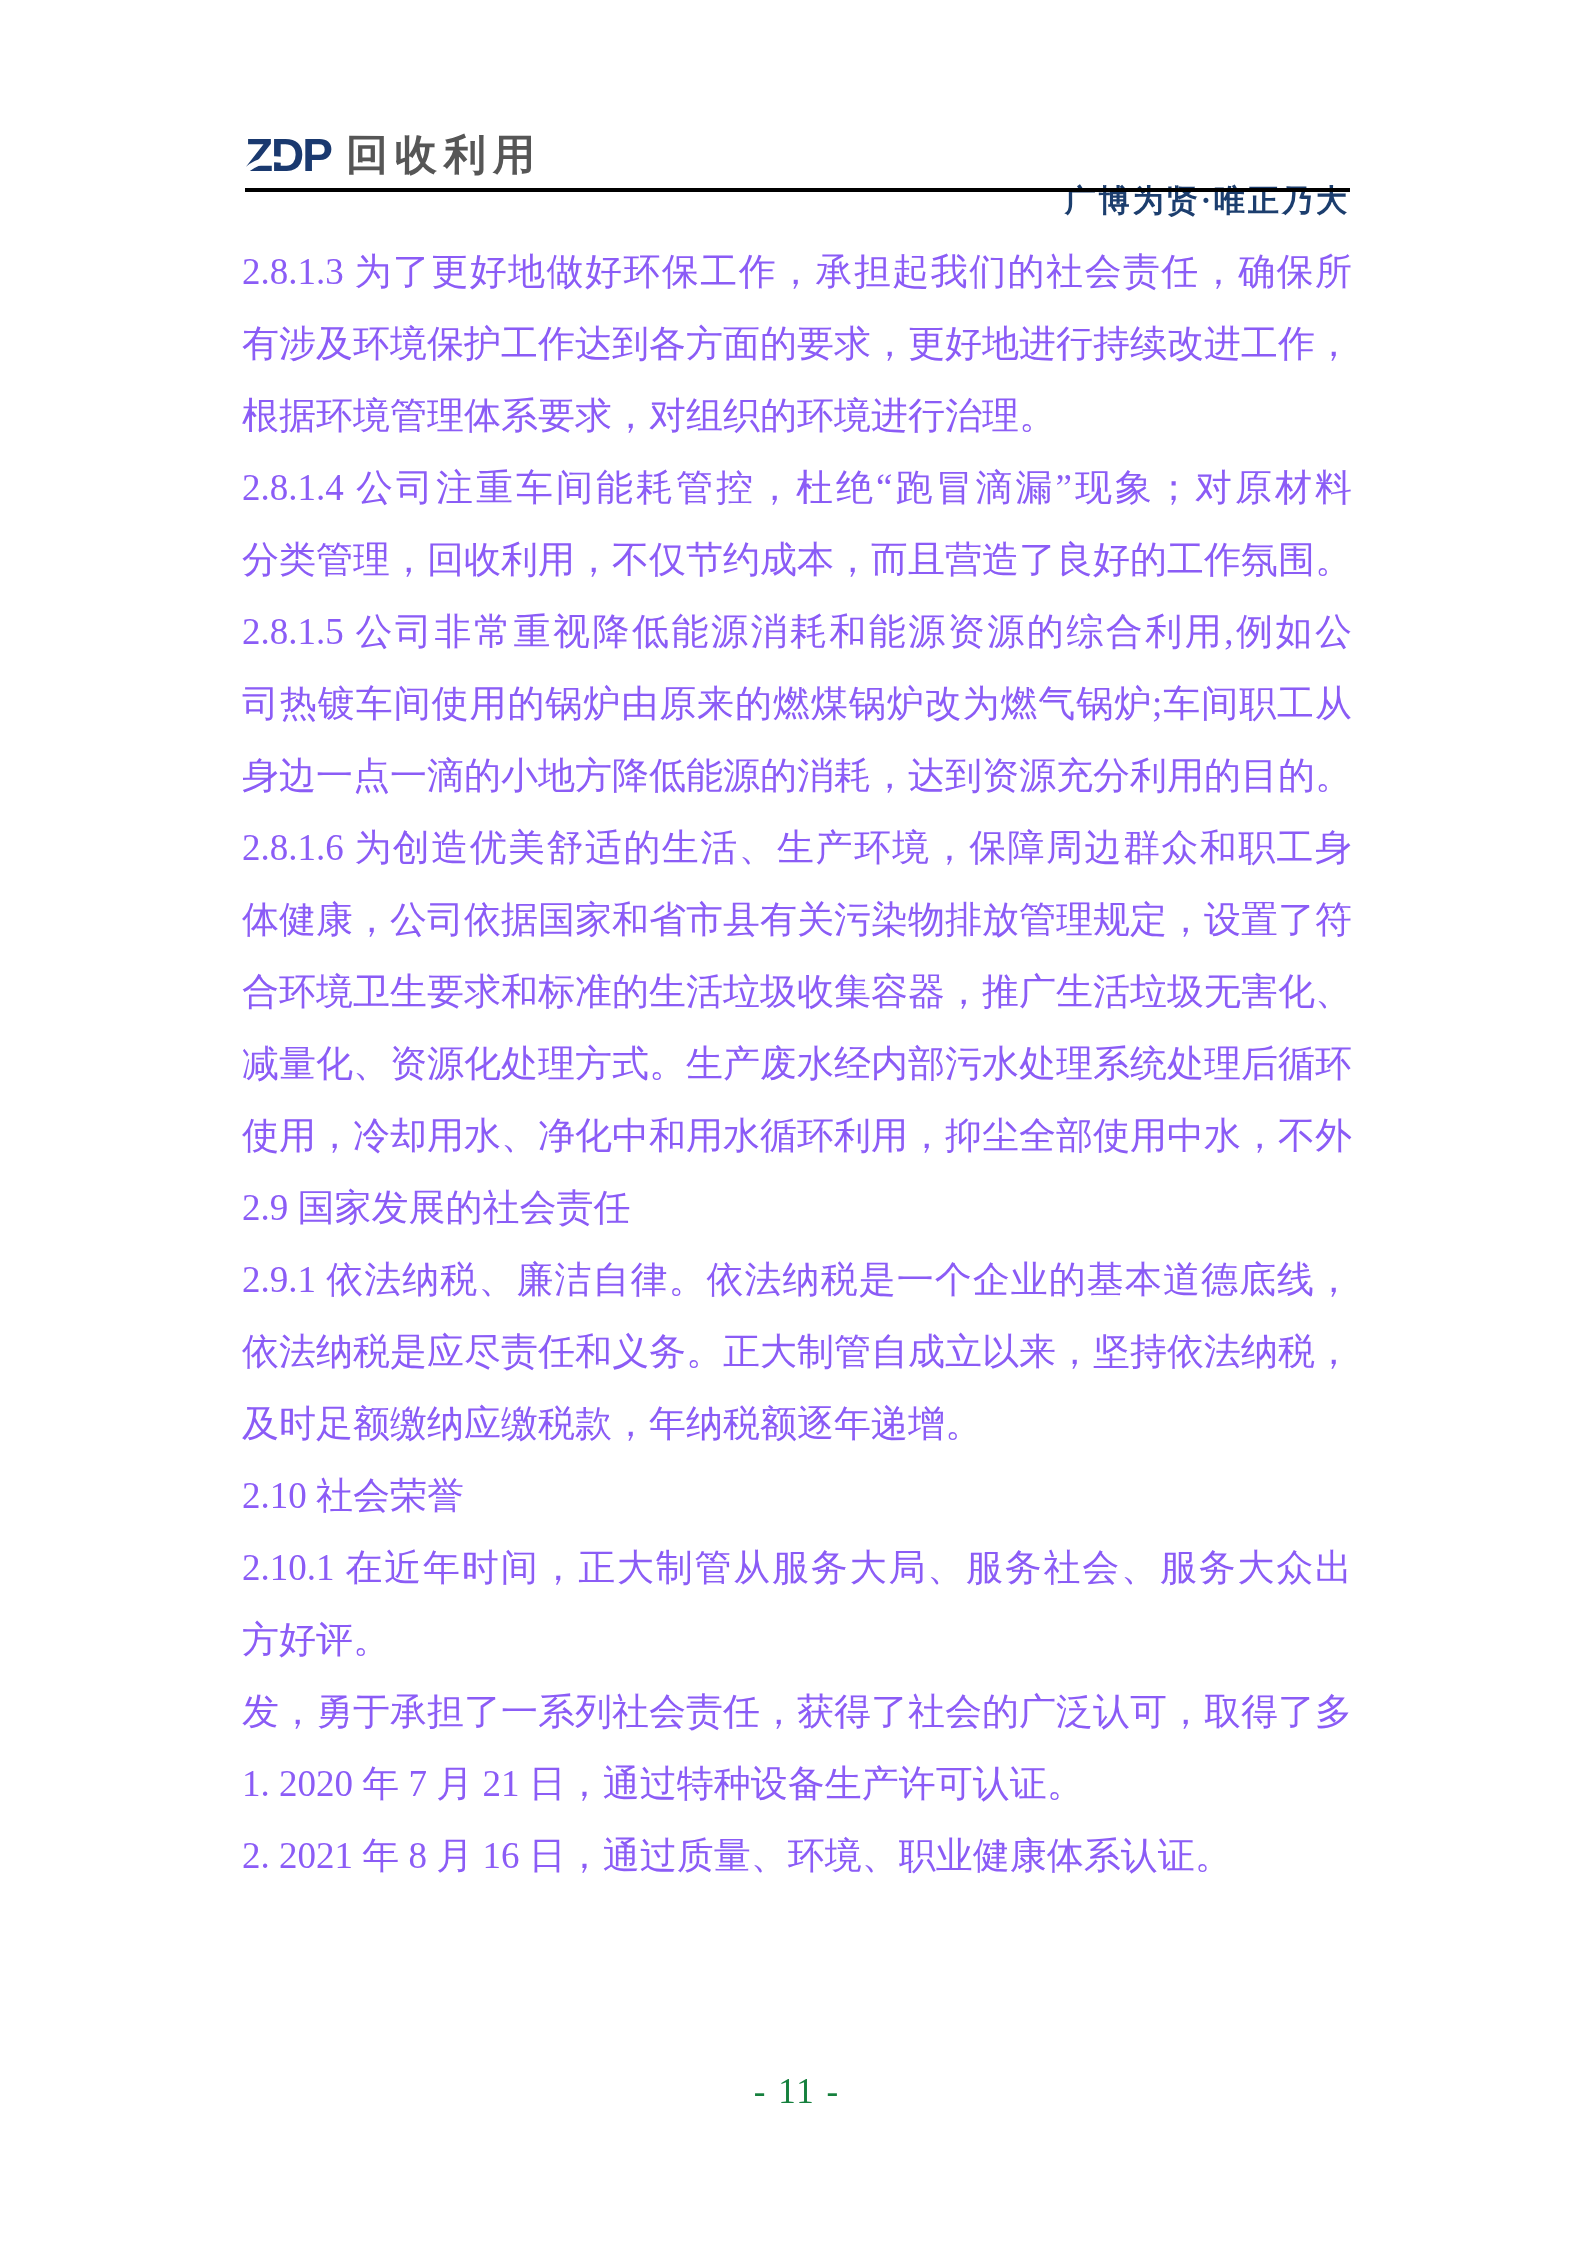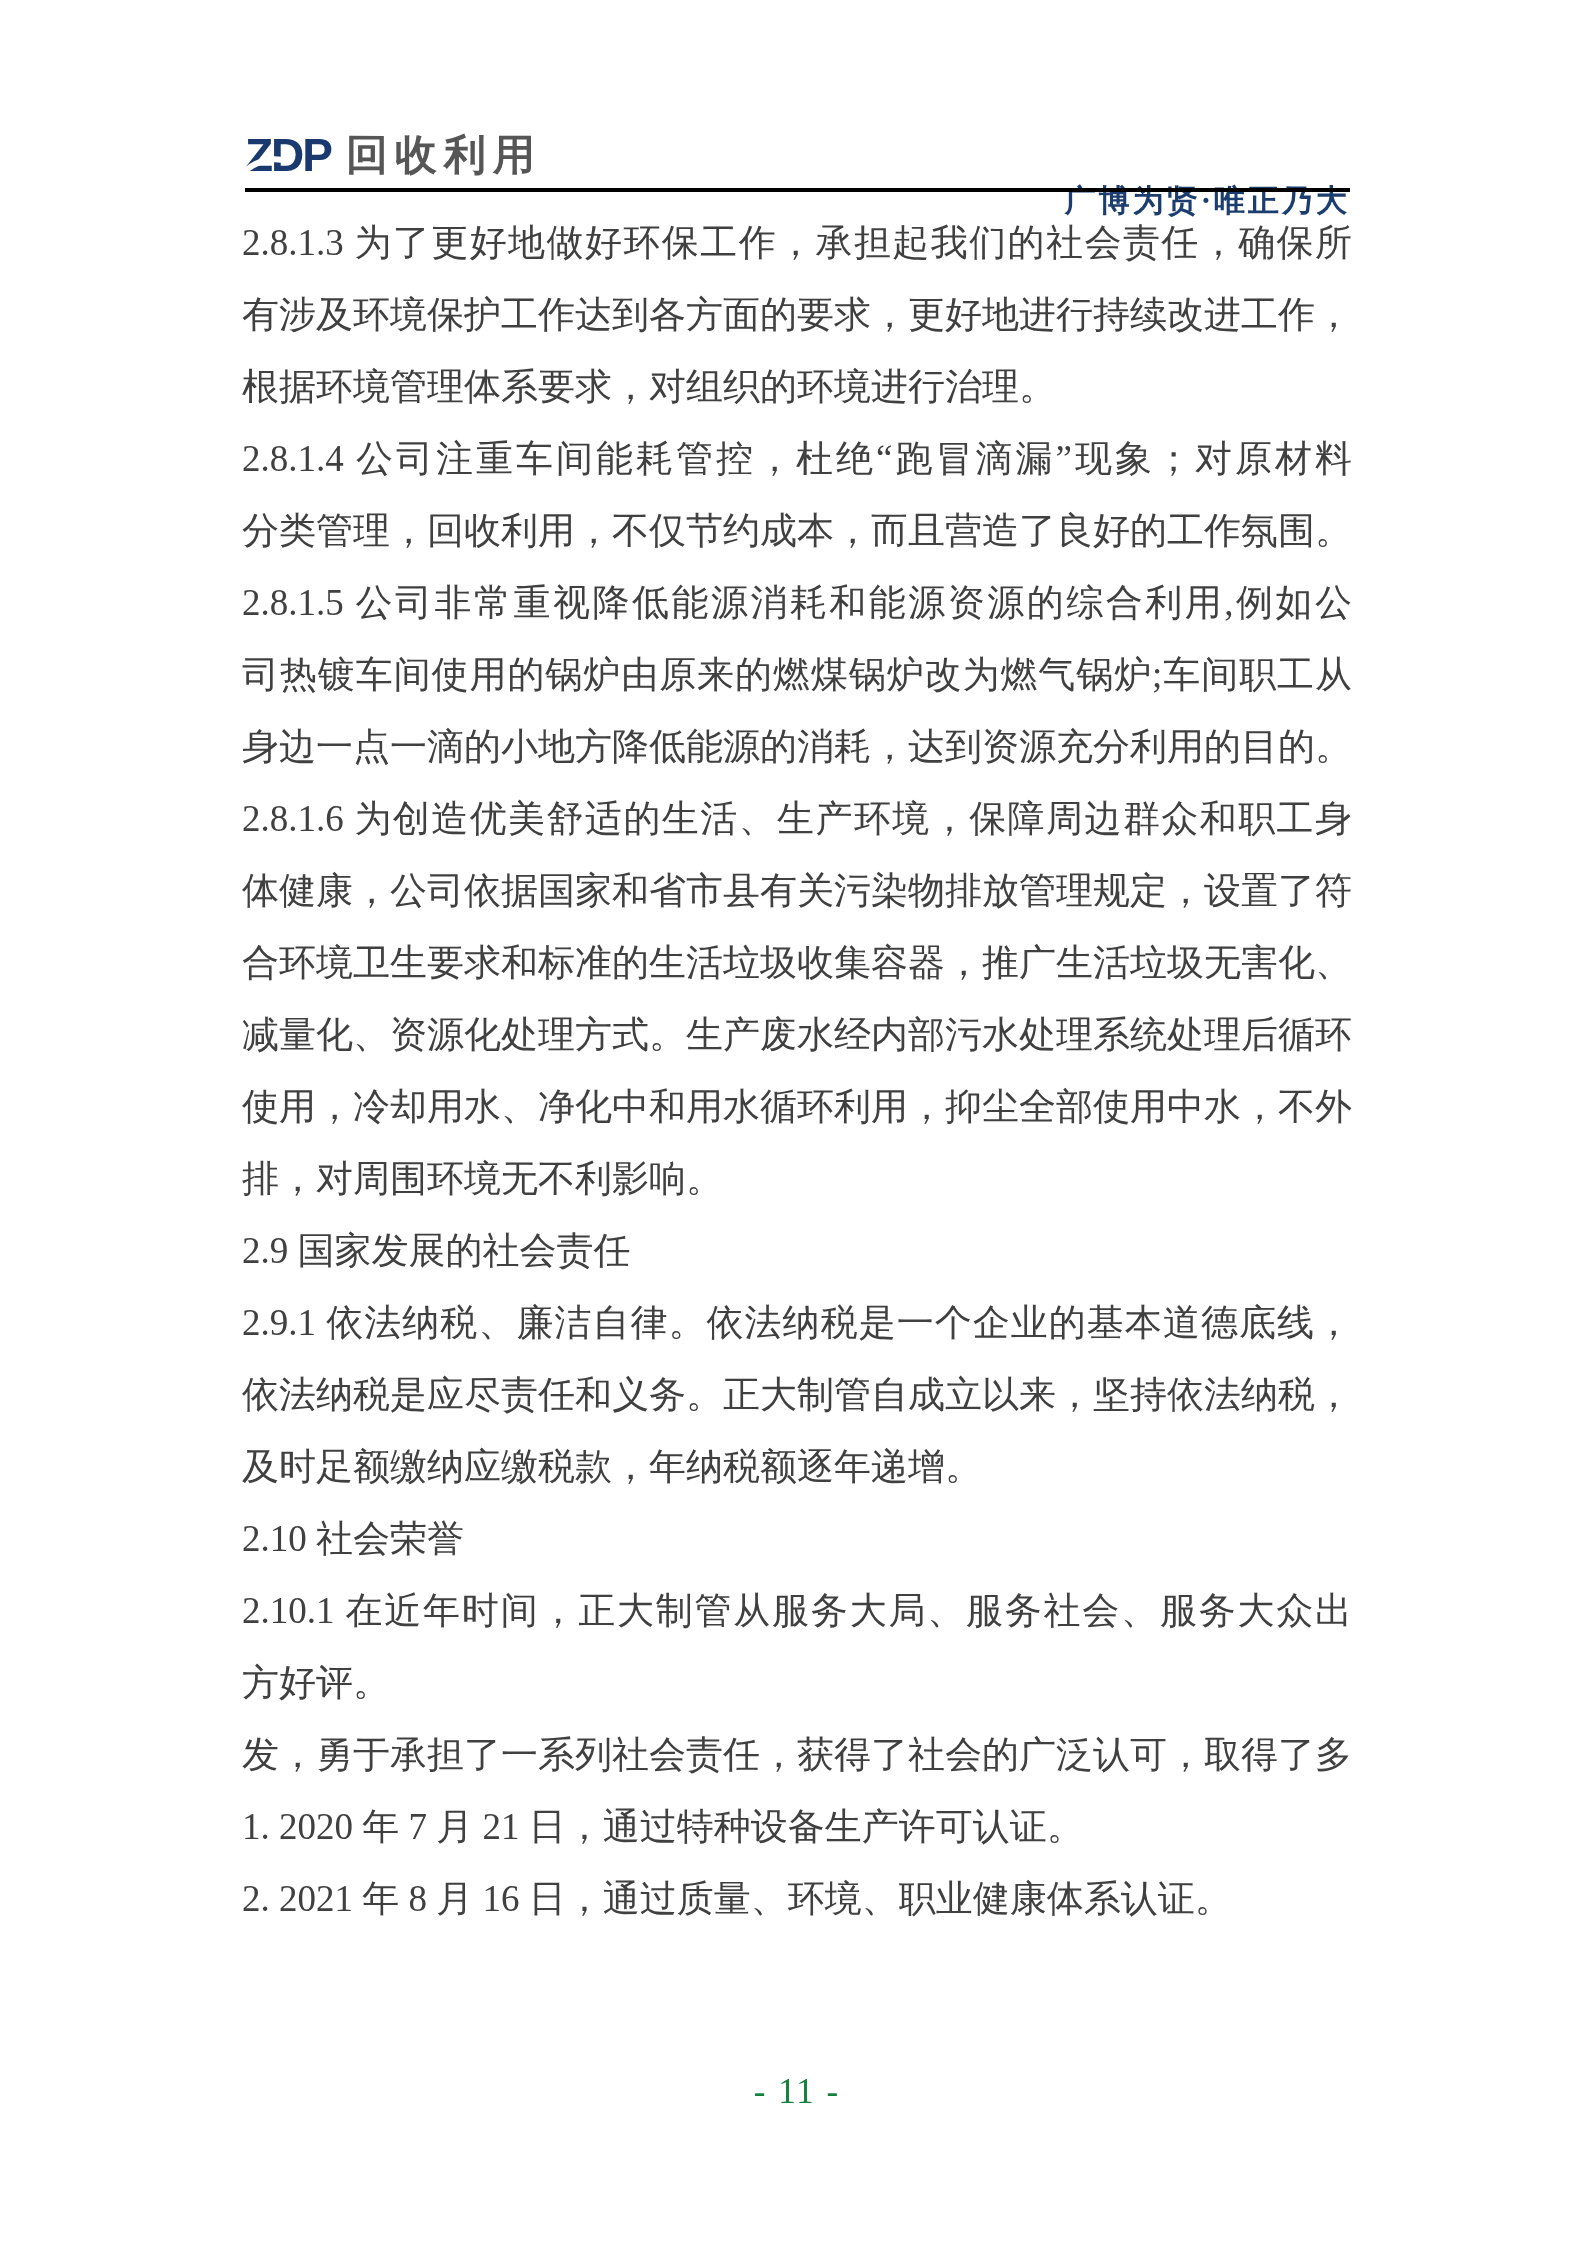--- a/index.html
+++ b/index.html
@@ -68,24 +68,24 @@
     top: 188px;
     width: 1105px;
     height: 4px;
     background: #000000;
   }
 
   
   .body-text {
     position: absolute;
     left: 242px;
-    top: 207px;
+    top: 236px;
     width: 1110px;
     font-size: 37px;
-    color: #404040;
+    color: #8b5cf6;
   }
   .line {
     height: 72px;
     line-height: 72px;
     white-space: normal;
   }
   .line.justify {
     text-align: justify;
     text-align-last: justify;
   }
@@ -128,21 +128,20 @@
       <div class="line justify">2.8.1.4 公司注重车间能耗管控，杜绝“跑冒滴漏”现象；对原材料</div>
       <div class="line justify">分类管理，回收利用，不仅节约成本，而且营造了良好的工作氛围。</div>
       <div class="line justify">2.8.1.5 公司非常重视降低能源消耗和能源资源的综合利用,例如公</div>
       <div class="line justify">司热镀车间使用的锅炉由原来的燃煤锅炉改为燃气锅炉;车间职工从</div>
       <div class="line justify">身边一点一滴的小地方降低能源的消耗，达到资源充分利用的目的。</div>
       <div class="line justify">2.8.1.6 为创造优美舒适的生活、生产环境，保障周边群众和职工身</div>
       <div class="line justify">体健康，公司依据国家和省市县有关污染物排放管理规定，设置了符</div>
       <div class="line justify">合环境卫生要求和标准的生活垃圾收集容器，推广生活垃圾无害化、</div>
       <div class="line justify">减量化、资源化处理方式。生产废水经内部污水处理系统处理后循环</div>
       <div class="line justify">使用，冷却用水、净化中和用水循环利用，抑尘全部使用中水，不外</div>
-      <div class="line">排，对周围环境无不利影响。</div>
       <div class="line">2.9 国家发展的社会责任</div>
       <div class="line justify">2.9.1 依法纳税、廉洁自律。依法纳税是一个企业的基本道德底线，</div>
       <div class="line justify">依法纳税是应尽责任和义务。正大制管自成立以来，坚持依法纳税，</div>
       <div class="line">及时足额缴纳应缴税款，年纳税额逐年递增。</div>
       <div class="line">2.10 社会荣誉</div>
       <div class="line justify">2.10.1 在近年时间，正大制管从服务大局、服务社会、服务大众出</div>
       <div class="line">方好评。</div>
       <div class="line justify">发，勇于承担了一系列社会责任，获得了社会的广泛认可，取得了多</div>
       <div class="line">1. 2020 年 7 月 21 日，通过特种设备生产许可认证。</div>
       <div class="line">2. 2021 年 8 月 16 日，通过质量、环境、职业健康体系认证。</div>

